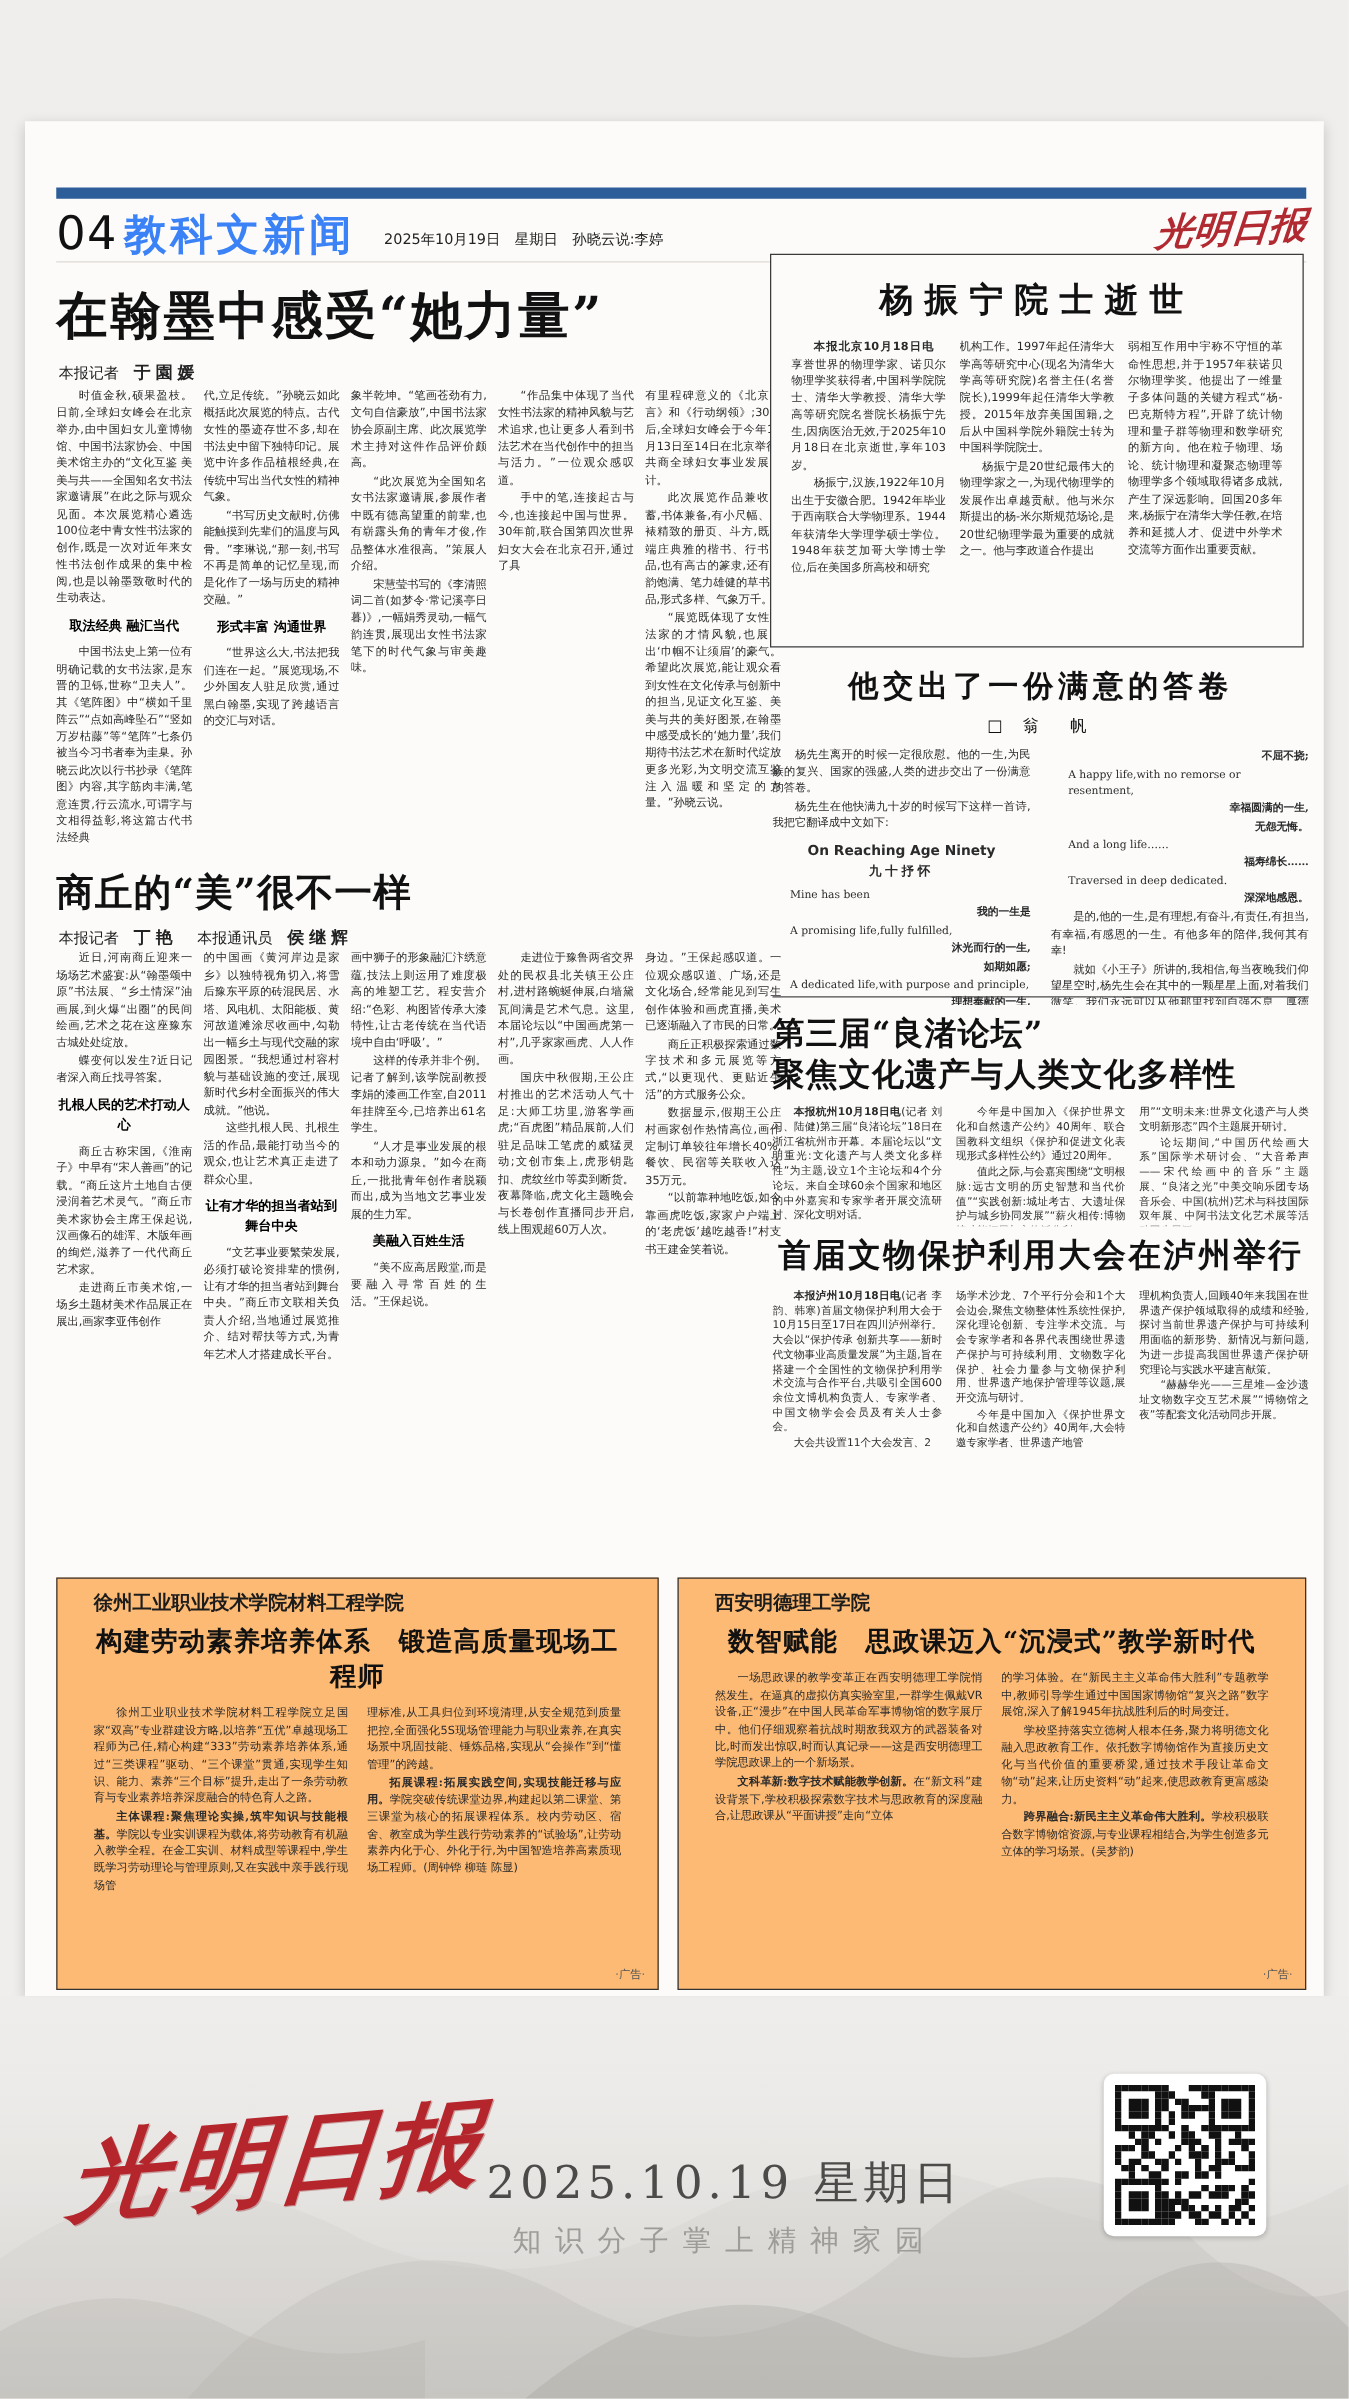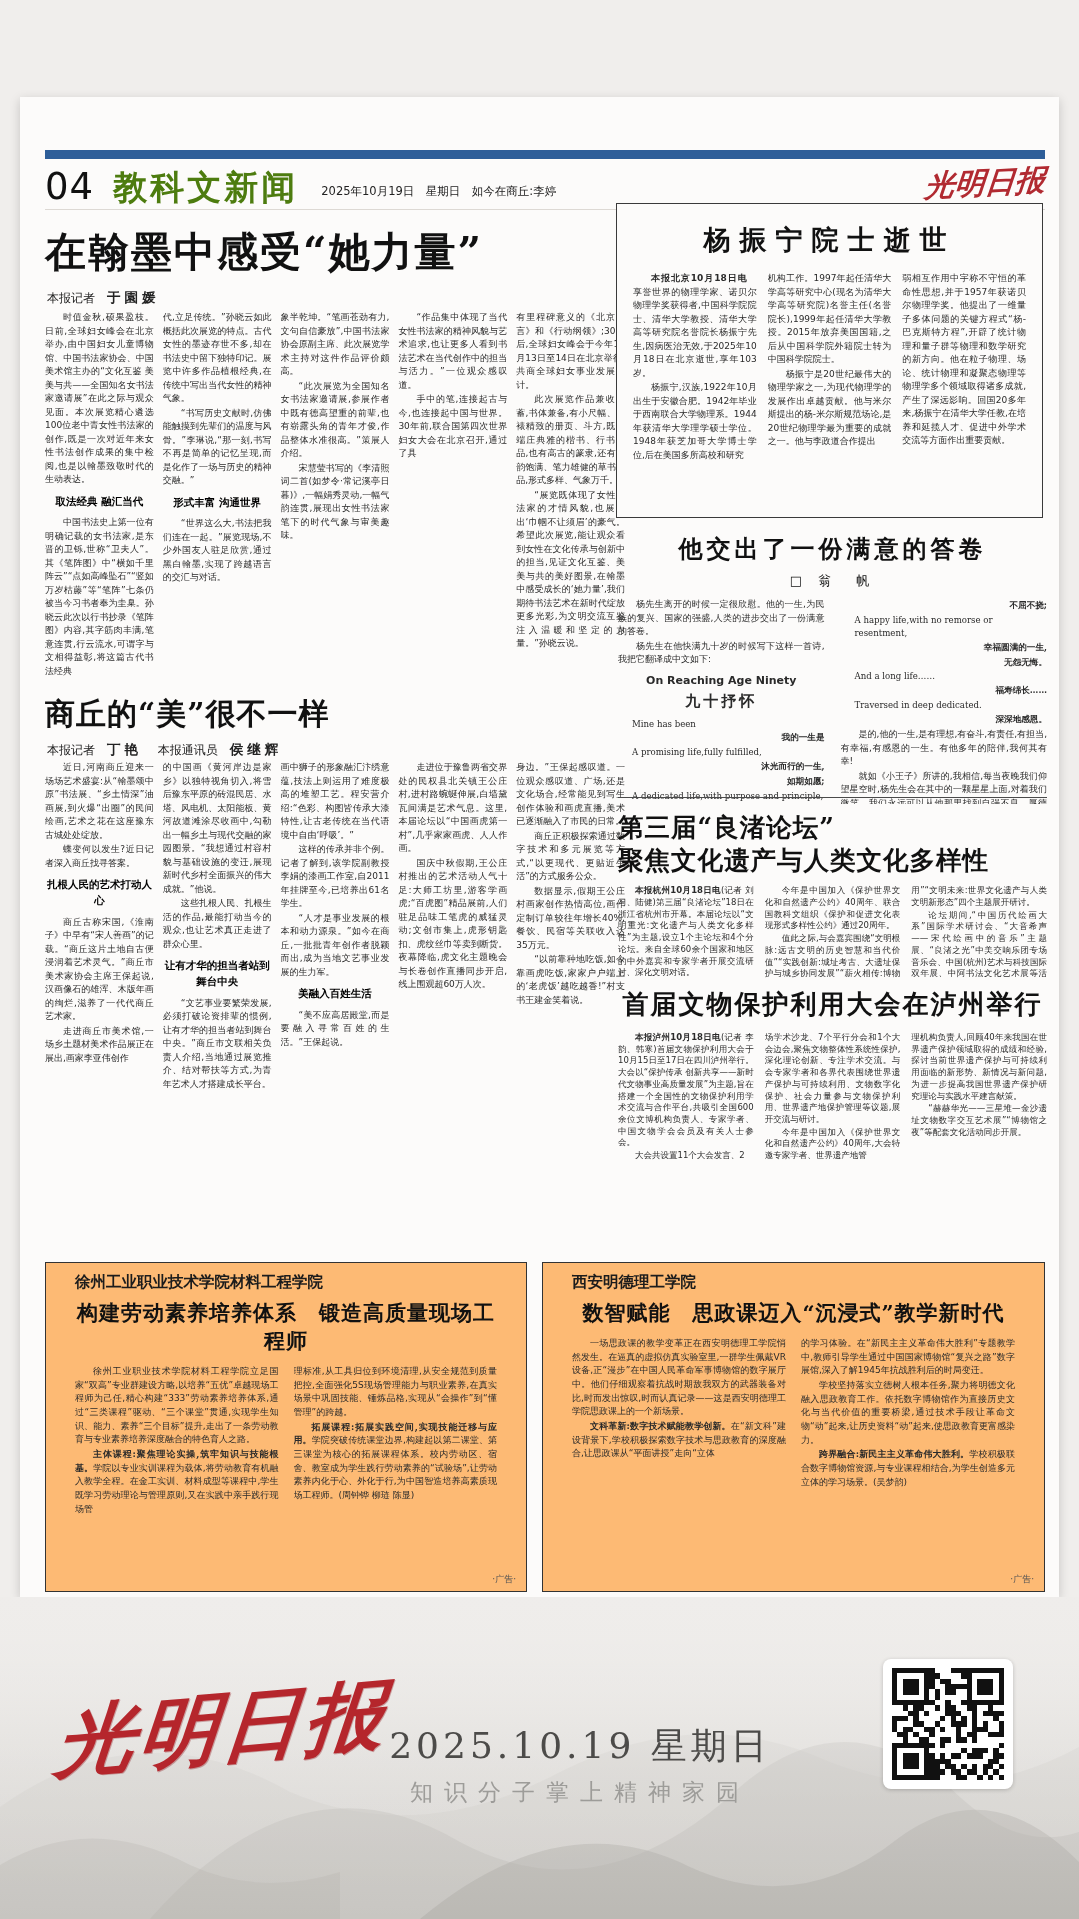--- a/index.html
+++ b/index.html
@@ -5,22 +5,22 @@
   html,body{margin:0;padding:0;}
   body{width:1079px;height:1919px;position:relative;background:#f0eeec;
        font-family:"DejaVu Sans",sans-serif;color:#1c1c1c;overflow:hidden;}
   .page{position:absolute;inset:0;}
   
   .paper{position:absolute;left:20px;top:97px;width:1039px;height:1500px;
          background:#fcfbfa;box-shadow:0 3px 10px rgba(0,0,0,.18);}
   .topbar{position:absolute;left:25px;right:14px;top:53px;height:9px;background:#2e5e99;}
   .hrow{position:absolute;left:25px;right:14px;top:68px;height:44px;}
   .pnum{font-size:37px;font-weight:400;color:#111;letter-spacing:1px;}
-  .sec{font-size:34px;font-weight:bold;color:#4d7c0f;letter-spacing:3px;
-       font-family:"DejaVu Serif",serif;margin-left:14px;}
+  .sec{font-size:34px;font-weight:bold;color:#3b82f6;letter-spacing:3px;
+       font-family:"DejaVu Serif",serif;}
   .dateline{font-size:11.5px;color:#222;margin-left:18px;position:relative;top:-4px;}
   .brand-s{position:absolute;right:0;top:-2px;font-family:"DejaVu Serif",serif;
        font-style:italic;font-weight:bold;font-size:30px;color:#b12a31;
        transform:skewX(-8deg) rotate(-3deg);}
   .hairline{position:absolute;left:25px;right:14px;top:112px;border-top:1px solid #ddd9d4;}
   
   h1,h2,h3{margin:0;font-family:"DejaVu Serif",serif;color:#111;}
   .cols{display:flex;overflow:hidden;}
   .col{flex:1;overflow:hidden;font-size:9px;line-height:1.5;color:#2a2a2a;text-align:justify;}
   .col p{margin:0 0 1px 0;text-indent:2em;}
@@ -43,21 +43,21 @@
   .yang h2{text-align:center;font-size:27px;letter-spacing:9px;margin:8px 0 14px 0;}
   .yang .cols{height:238px;gap:11px;}
   .answer{position:absolute;left:598px;top:436px;width:429px;height:262px;}
   .answer h2{text-align:center;font-size:24px;letter-spacing:4px;}
   .answer .auth{text-align:center;font-size:13px;letter-spacing:6px;margin:7px 0 8px 0;color:#111;}
   .answer .cols{height:206px;gap:16px;}
   .p-en{font-family:"DejaVu Serif",serif;font-size:8.6px;margin:1px 0 1px 14px;text-align:left;}
   .p-zh{font-weight:bold;font-size:8.6px;margin:1px 0 2px 14px;text-align:right;
         font-family:"DejaVu Serif",serif;}
   .poem-t{text-align:center;font-weight:bold;margin:6px 0 1px 0;font-size:11px;text-indent:0!important;}
-  .poem-t2{text-align:center;font-weight:bold;font-size:15px;margin:0 0 5px 0;text-indent:0!important;
+  .poem-t2{text-align:center;font-weight:bold;font-size:10px;margin:0 0 5px 0;text-indent:0!important;
         font-family:"DejaVu Serif",serif;letter-spacing:3px;}
   .rule{position:absolute;left:598px;top:700px;width:429px;border-top:1px solid #4a4a4a;}
   .lz{position:absolute;left:598px;top:714px;width:429px;height:162px;}
   .lz h2{font-size:25.5px;line-height:1.3;letter-spacing:1px;}
   .lz .cols{height:96px;gap:11px;margin-top:8px;}
   .lz .col,.luz .col{font-size:8.5px;line-height:1.38;}
   .luz{position:absolute;left:598px;top:890px;width:429px;height:268px;}
   .luz h2{font-size:26px;text-align:center;letter-spacing:2px;}
   .luz .cols{height:216px;gap:11px;margin-top:10px;}
   
@@ -93,21 +93,21 @@
 </head>
 <body>
 
 <div class="page">
 
   <div class="paper">
     <div class="topbar"></div>
     <div class="hrow">
       <span class="pnum">04</span>
       <span class="sec">教科文新闻</span>
-      <span class="dateline">2025年10月19日　星期日　如今在商丘:李婷</span>
+      <span class="dateline">2025年10月19日　星期日　孙晓云说:李婷</span>
       <span class="brand-s">光明日报</span>
     </div>
     <div class="hairline"></div>
 
     <h1 class="a1-head">在翰墨中感受“她力量”</h1>
     <div class="a1-by byline">
       <span>本报记者</span>　<b>于園媛</b>
     </div>
     <div class="cols a1-cols">
       <div class="col">

